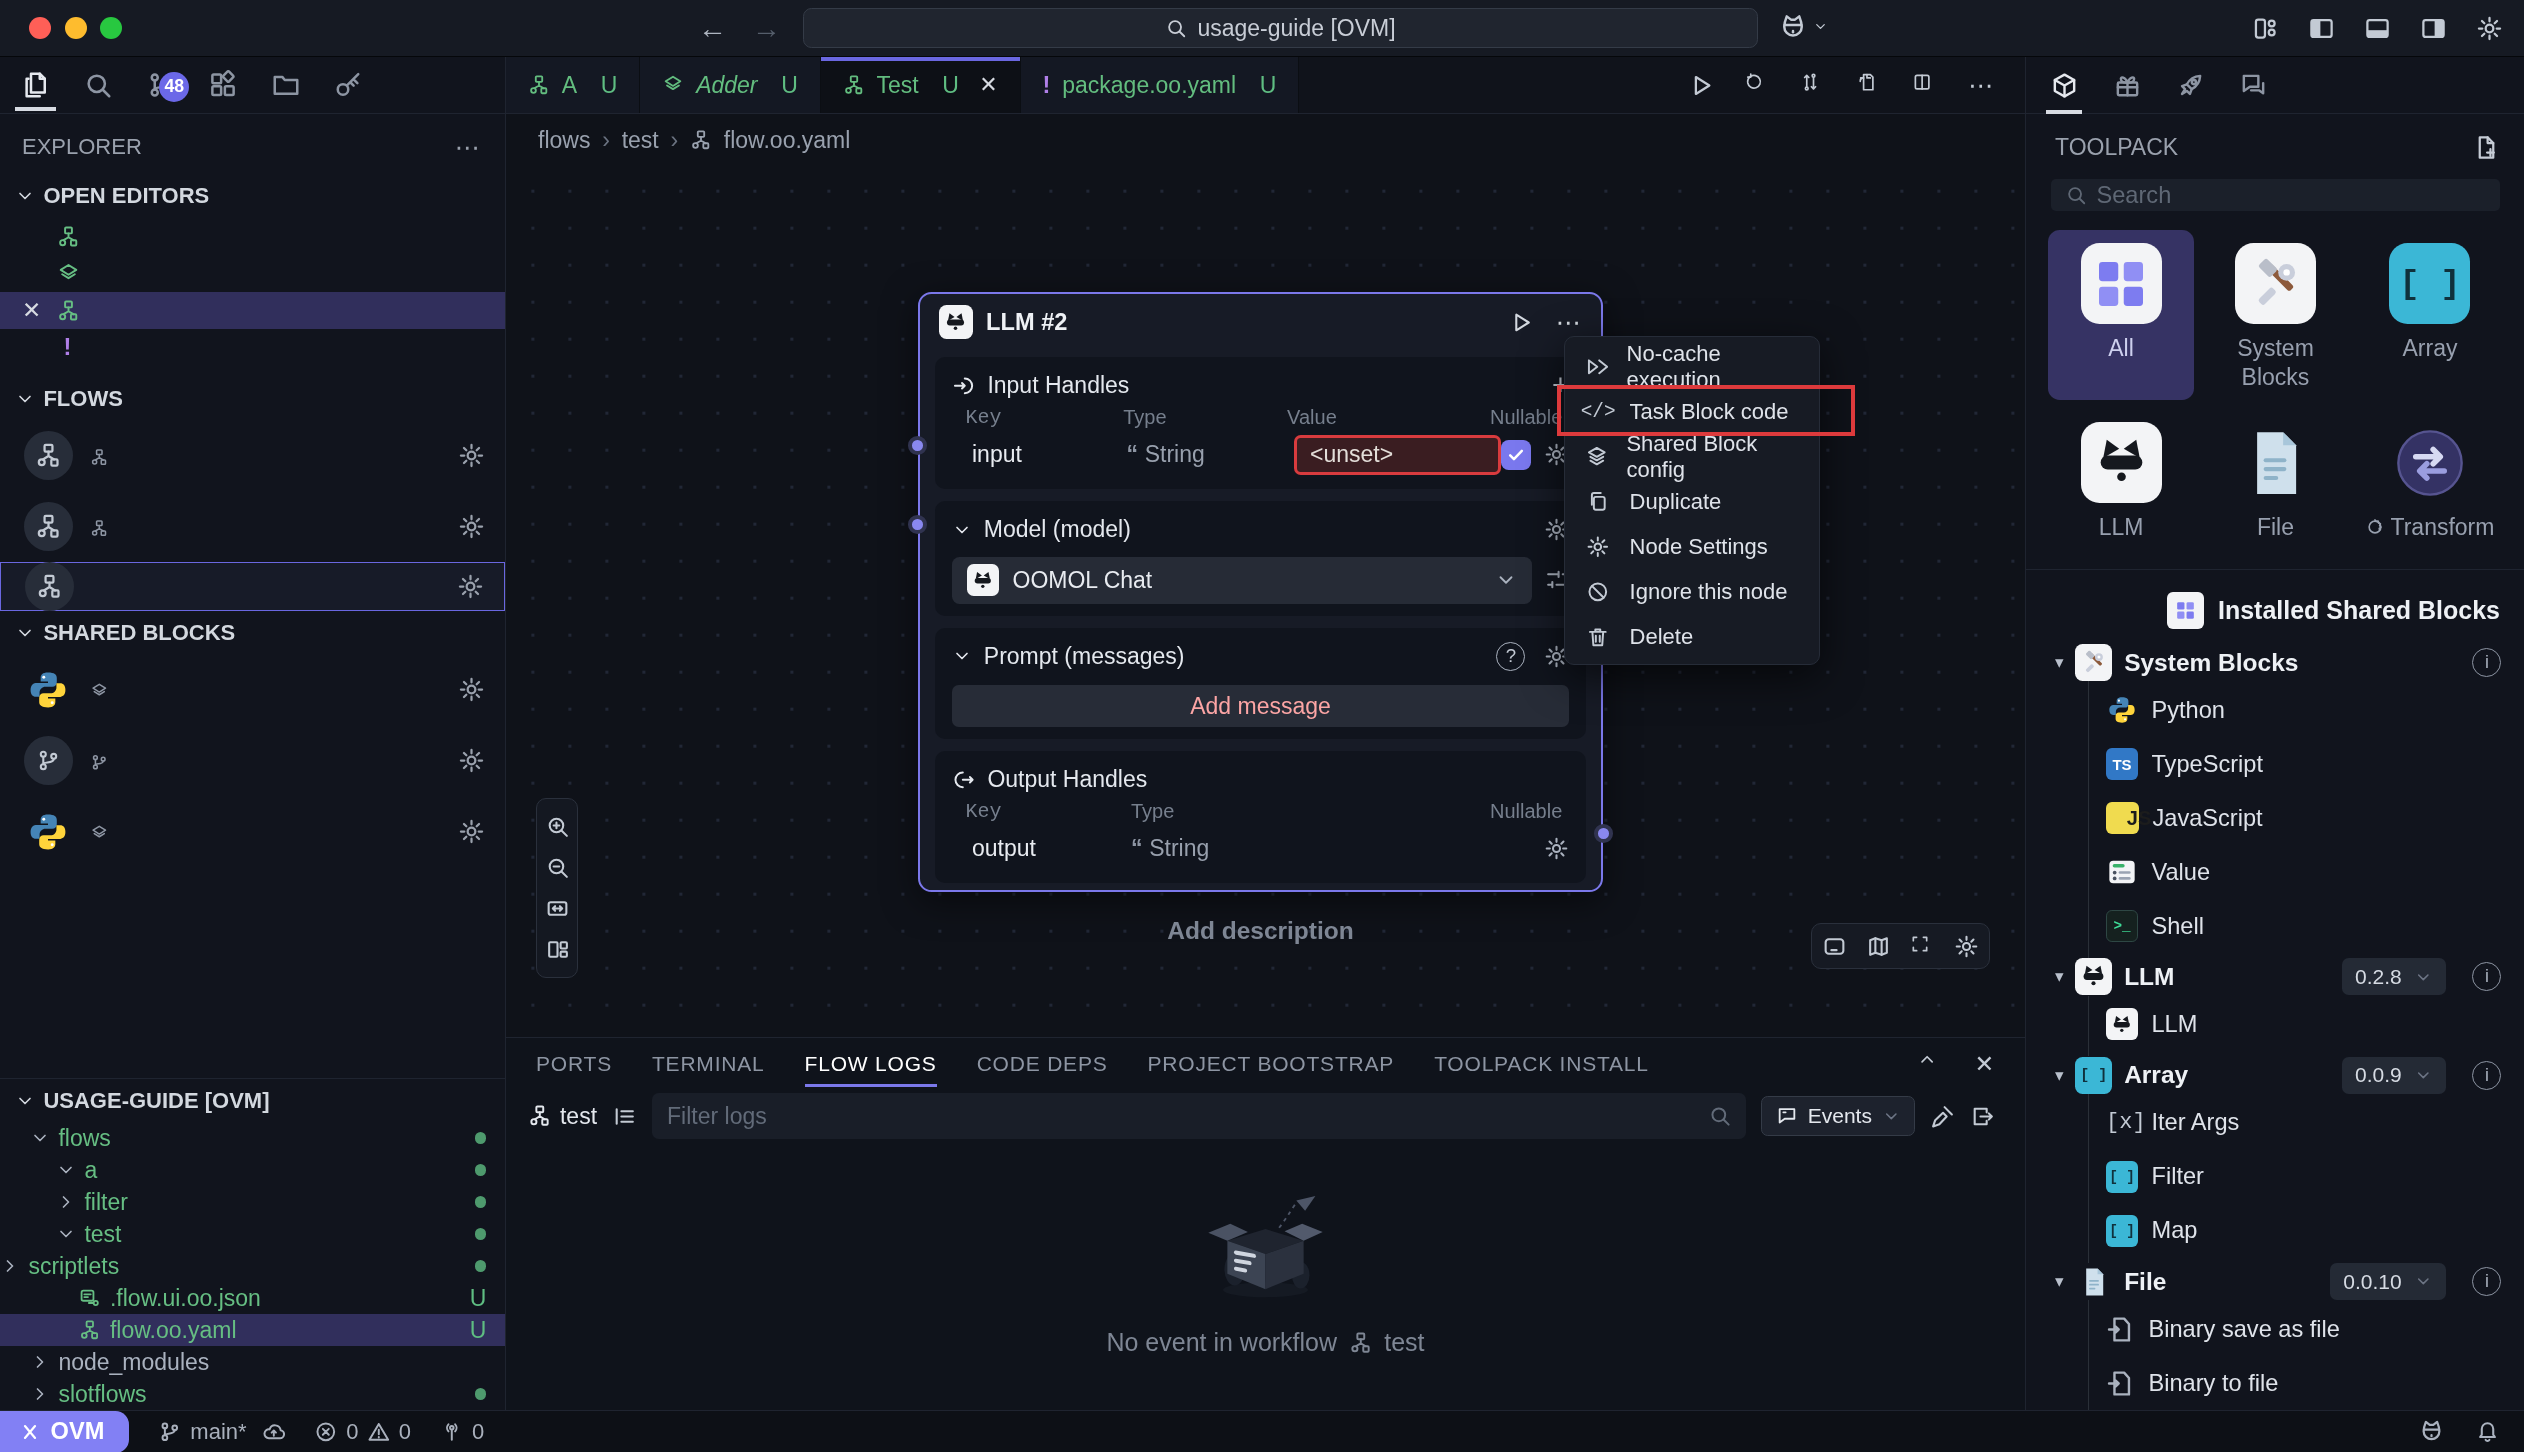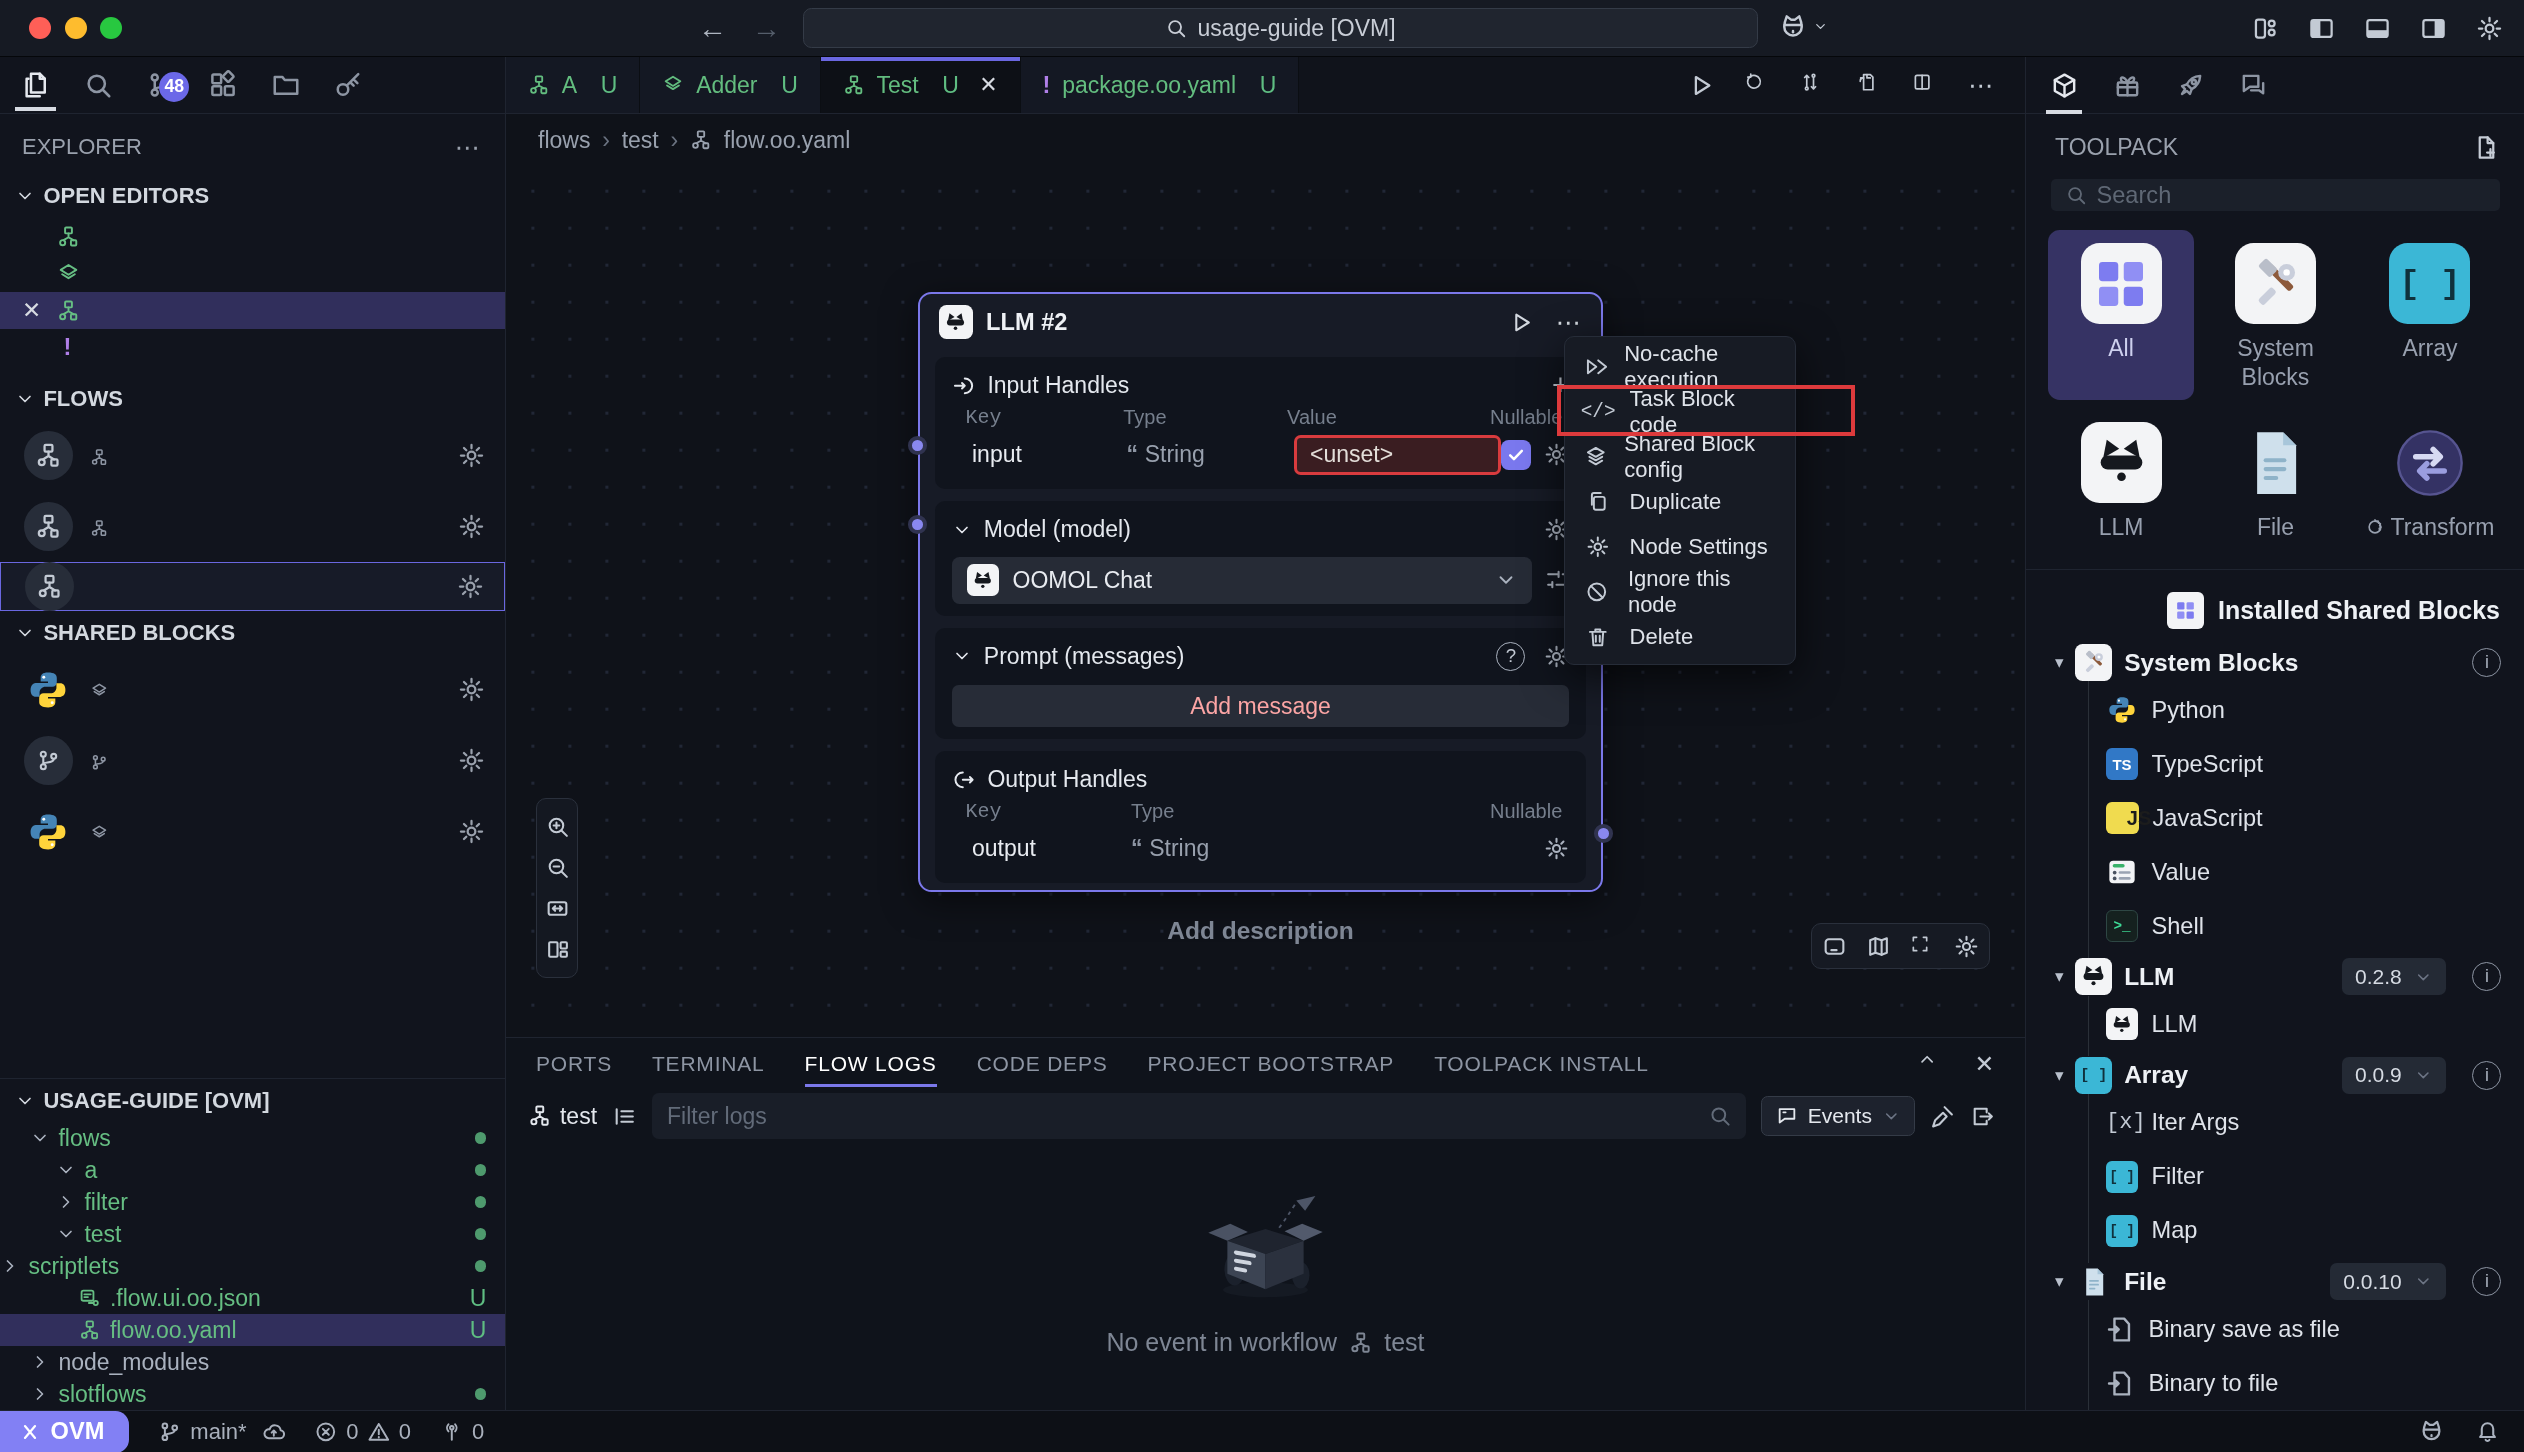--- a/index.html
+++ b/index.html
@@ -43,21 +43,21 @@
   .sec-head { display:flex; align-items:center; gap:8.4px; padding:8.4px 8.4px 8.4px 15px;
     font-weight:bold; font-size:22px; color:#d3d8df; }
   .ed-row { display:flex; align-items:center; height:37px; padding:0 20px 0 22px;
     font-size:23px; color:#66be83; gap:10px; }
   .ed-row .close-x { width:23.6px; color:#d7dbe2; visibility:hidden; }
   .ed-row.sel { background:#312f5c; }
   .ed-row.sel .close-x { visibility:visible; }
   .ed-ic { width:25px; color:#66be83; flex:none; }
   .ed-path { color:#4f9f6d; font-size:21px; margin-left:3.4px; }
   .ubadge { margin-left:auto; color:#5fbd82; font-size:23px; }
-  .italic { }
+  .italic { font-style:italic; }
   .purple { color:#b07fe8; font-weight:bold; }
 
   .flowcard { display:flex; align-items:center; gap:17px; height:71px; padding:0 20px 0 23.6px; }
   .flowcard.sel { border:1.7px solid #6a67e0; background:#171b28; }
   .avatar { width:49px; height:49px; border-radius:50%; background:#272d39; color:#c3cad4;
     display:flex; align-items:center; justify-content:center; flex:none; }
   .avatar.noring { background:transparent; }
   .fc-main { display:flex; flex-direction:column; gap:3.4px; }
   .fc-name { color:#e8ebf0; font-size:23.6px; }
   .fc-sub { display:flex; align-items:center; gap:8.4px; color:#8d95a3; font-size:21px; }
@@ -128,21 +128,21 @@
 
   
   .zoombar { position:absolute; left:30px; top:632px; width:42px; height:180px;
     background:#141821; border:0.8px solid #2a303c; border-radius:10px; display:flex;
     flex-direction:column; align-items:center; justify-content:space-around; color:#c3cad4; padding:6.7px 0; }
   .minibar { position:absolute; left:1305px; top:757px; width:179px; height:46px;
     background:#161a23; border:0.8px solid #2a303c; border-radius:10px; display:flex;
     align-items:center; justify-content:space-around; color:#c3cad4; }
 
   
-  .ctxmenu { position:absolute; left:1058px; top:170px; width:232px; height:329px;
+  .ctxmenu { position:absolute; left:1058px; top:170px; width:256px; height:329px;
     background:#171b24; border:0.8px solid #262c38; border-radius:10px; padding:7.6px 0;
     box-shadow:0 11.8px 40px rgba(0,0,0,.6); z-index:5; }
   .mi { height:45px; display:flex; align-items:center; gap:17px; padding:0 18.6px; font-size:22px; color:#dfe3ea; }
   .mi .mic { width:29px; color:#c3cad4; display:flex; justify-content:center; font-size:19.4px; }
   .redbox { position:absolute; left:-7.6px; width:298px; top:48px; height:51px;
     border:4.2px solid #dd3a3c; pointer-events:none; }
 
   
   .bpanel { height:373px; border-top:0.8px solid #1f2430; background:#0f131b; display:flex; flex-direction:column; position:relative; }
   .btabs { height:51px; display:flex; align-items:center; gap:40px; padding:0 30px; font-size:21px;

